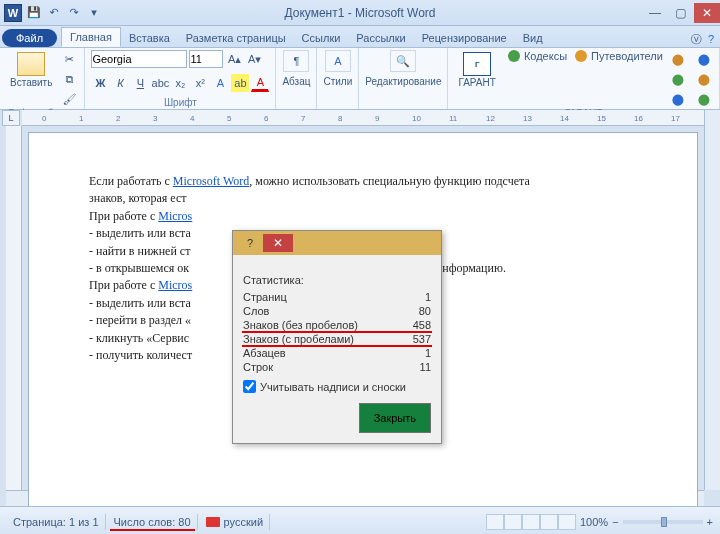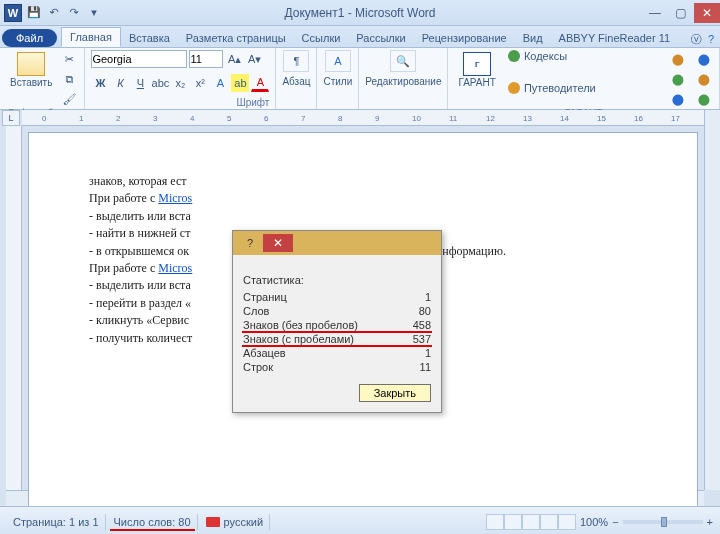--- a/index.html
+++ b/index.html
@@ -42,21 +42,21 @@
   .dlg-title{height:24px;background:#d9b45c;display:flex;align-items:center;padding:0 6px;color:#333;position:relative;}
   .dlg-title .t{flex:1;}
   .dlg-title .help{width:22px;height:18px;display:flex;align-items:center;justify-content:center;background:#d9b45c;margin-right:2px;}
   .dlg-title .x{width:30px;height:18px;background:#c34141;color:#fff;display:flex;align-items:center;justify-content:center;font-size:12px;}
   .dlg-body{padding:8px 10px 10px 10px;}
   .dlg-body .hdr{margin-bottom:4px;margin-top:11px;}
   .stat-row{display:flex;justify-content:space-between;padding:1px 0;position:relative;}
   .hl{position:absolute;height:2px;background:#d00;left:-1px;right:-1px;}
   .chk{margin-top:6px;display:flex;align-items:center;gap:4px;}
   .dlg-btns{display:flex;justify-content:flex-end;margin-top:10px;}
-  .dlg-btns button{padding:2px 14px;font-size:11px;border:1px solid #707070;background:#fef9c3;}
+  .dlg-btns button{padding:8px 14px;font-size:11px;border:1px solid #707070;background:#15803d;}
   .hscroll{position:absolute;left:6px;right:16px;bottom:0;height:16px;background:#e4ecf6;border-top:1px solid #a7bed6;}
   .vscroll{position:absolute;right:0;top:0;bottom:16px;width:16px;background:#e4ecf6;border-left:1px solid #a7bed6;}
   .status{height:30px;background:linear-gradient(#e9f1fb,#d5e3f3);border-top:1px solid #a7bed6;display:flex;align-items:center;font-size:11px;color:#3b5a84;padding:0 7px;gap:2px;}
   .status .seg{padding:0 6px;border-right:1px solid #b8cbe2;height:16px;display:flex;align-items:center;gap:4px;position:relative;}
   .status .right{margin-left:auto;display:flex;align-items:center;}
   .viewbtn{width:18px;height:16px;border:1px solid #b8cbe2;background:#eef4fb;}
   .zoom-track{width:80px;height:4px;background:#cbd9ec;position:relative;margin:0 4px;}
   .zoom-track .thumb{position:absolute;left:38px;top:-3px;width:6px;height:10px;background:#9bb4d3;border:1px solid #6f8db2;}
   .redline{position:absolute;height:2px;background:#d00;}
   .book-ic{width:14px;height:10px;background:#d33;border-radius:1px;}
@@ -82,21 +82,20 @@
 
 <div class="tabs">
   <div class="file">Файл</div>
   <div class="tab active">Главная</div>
   <div class="tab">Вставка</div>
   <div class="tab">Разметка страницы</div>
   <div class="tab">Ссылки</div>
   <div class="tab">Рассылки</div>
   <div class="tab">Рецензирование</div>
   <div class="tab">Вид</div>
-  <div class="tab">ABBYY FineReader 11</div>
   <div class="right">
     <span>ⓥ</span>&nbsp;
     <span style="color:#2b6cd4;">?</span>
   </div>
 </div>
 
 <div class="ribbon">
   <div class="group">
     <div class="gbody">
       <div class="bigbtn">
@@ -105,21 +104,21 @@
       </div>
       <div style="display:flex;flex-direction:column;gap:2px;">
         <div class="ibtn">✂</div>
         <div class="ibtn">⧉</div>
         <div class="ibtn">🖌</div>
       </div>
     </div>
     <div class="glabel">Буфер обмена</div>
   </div>
 
-  <div class="group" style="min-width:180px;align-items:flex-end;">
+  <div class="group" style="min-width:180px;">
     <div class="gbody" style="flex-direction:column;">
       <div class="row">
         <input class="fontsel" style="width: 96px;" value="Georgia">
         <input class="fontsel" style="width: 34px;" value="11">
         <div class="ibtn">A▴</div>
         <div class="ibtn">A▾</div>
       </div>
       <div class="row2">
         <div class="ibtn bold">Ж</div>
         <div class="ibtn ital">К</div>
@@ -158,21 +157,21 @@
     </div>
     <div class="glabel">&nbsp;</div>
   </div>
 
   <div class="group" style="flex:1;">
     <div class="gbody">
       <div class="bigbtn">
         <div style="width:28px;height:24px;background:#fff;border:1px solid #1e4e9c;color:#1e4e9c;font-size:8px;display:flex;align-items:center;justify-content:center;font-weight:bold;">Г</div>
         <span>ГАРАНТ</span>
       </div>
-      <div style="display:flex;flex-direction:column;gap:20px;margin-left:4px;">
+      <div style="display:flex;flex-direction:row;gap:8px;margin-left:4px;">
         <div class="garant-row">
             <div class="dot" style="background:#4a9d4a;"></div>
             <span>Кодексы</span>
           </div>
         <div class="garant-row">
             <div class="dot" style="background:#e09a2b;"></div>
             <span>Путеводители</span>
           </div>
       </div>
       <div style="margin-left:auto;display:flex;flex-direction:column;gap:2px;padding-right:4px;">
@@ -210,20 +209,21 @@
       <div class="num" style="left: 538px;">14</div>
       <div class="num" style="left: 575px;">15</div>
       <div class="num" style="left: 612px;">16</div>
       <div class="num" style="left: 649px;">17</div>
     </div>
   <div class="vruler"></div>
   <div class="vscroll"></div>
   <div class="hscroll"></div>
 
   <div class="paper">
+    <div>Если работать с <a>Microsoft Word</a>, можно использовать специальную функцию подсчета</div>
     <div>знаков, которая ест</div>
     <div>При работе с <a>Micros</a></div>
     <div>- выделить или вста</div>
     <div>- найти в нижней ст</div>
     <div>- в открывшемся ок<span style="display:inline-block;width:214px;"></span><span>жную информацию.</span></div>
     <div>При работе с <a>Micros</a></div>
     <div>- выделить или вста</div>
     <div>- перейти в раздел «</div>
     <div>- кликнуть «Сервис</div>
     <div>- получить количест</div>
@@ -259,20 +259,24 @@
         </div>
         <div class="stat-row">
           <span>Абзацев</span>
           <span>1</span>
         </div>
         <div class="stat-row">
           <span>Строк</span>
           <span>11</span>
         </div>
       </div>
+    <label class="chk">
+      <input type="checkbox" checked="" style="">
+      <span>Учитывать надписи и сноски</span>
+    </label>
     <div class="dlg-btns">
       <button>Закрыть</button>
     </div>
   </div>
 </div>
 
 <div class="status">
   <div class="seg">Страница: 1 из 1</div>
   <div class="seg" style="position:relative;">
     <span>Число слов: 80</span>

